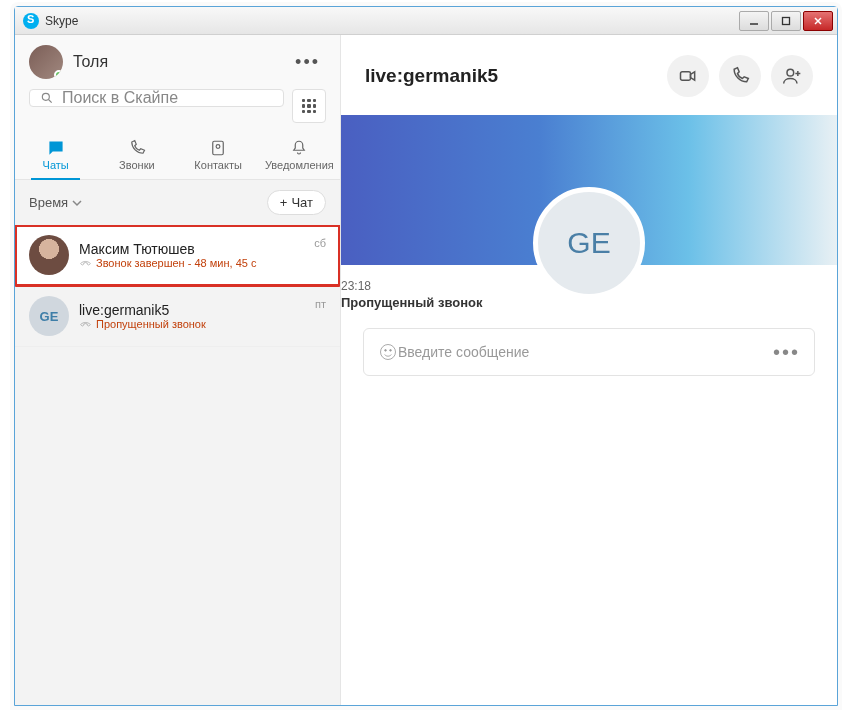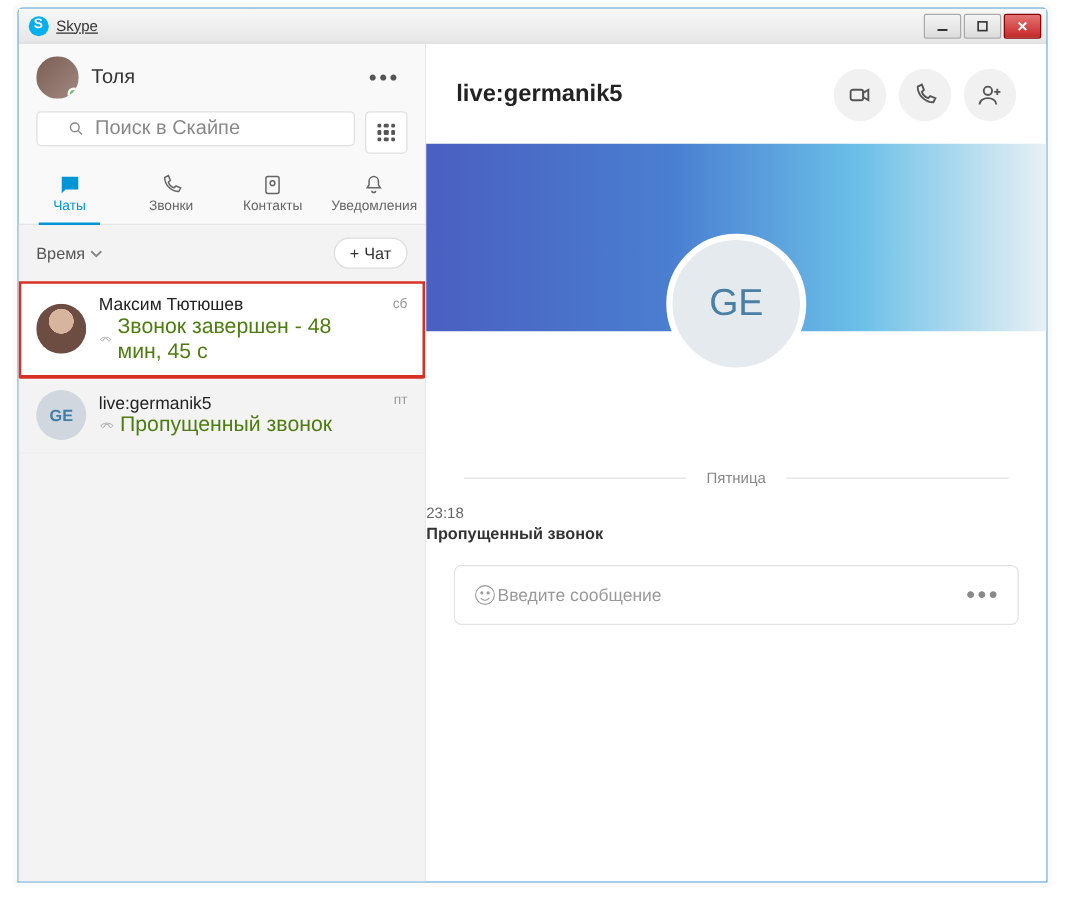--- a/index.html
+++ b/index.html
@@ -3,40 +3,40 @@
 <meta charset="utf-8">
 <style>
 * { box-sizing: border-box; margin: 0; padding: 0; font-family: "Segoe UI", Arial, sans-serif; }
 body { background: #fff; width: 852px; height: 724px; overflow: hidden; }
 
 
 .window-frame { width: 824px; height: 700px; margin: 6px auto 0; border: 1px solid #5aa4d8; border-radius: 4px 4px 0 0; background: #fff; position: relative; box-shadow: 0 0 0 4px rgba(0,0,0,0.02); }
 .titlebar { height: 28px; background: linear-gradient(#f8f8f8,#e6e6e6); border-bottom: 1px solid #d0d0d0; display: flex; align-items: center; padding: 0 4px; }
 .titlebar .app-icon { width: 16px; height:16px; margin:0 6px 0 4px; border-radius:50%; background:#00aff0; position:relative; }
 .titlebar .app-icon:before{content:"S";color:#fff;font-size:11px;font-weight:bold;position:absolute;left:4px;top:0;}
-.titlebar .title { font-size: 12px; color:#333; flex:1;text-decoration:underline; }
+.titlebar .title { font-size: 12px; color:#333; flex:1; }
 .win-btns { display:flex; gap:2px; }
 .win-btn { width:30px; height:20px; background:linear-gradient(#f4f4f4,#dcdcdc); border:1px solid #aaa; border-radius:2px; display:flex; align-items:center; justify-content:center; }
 .win-btn.close{ background:linear-gradient(#e57373,#c62828); border-color:#8b0000; }
 .win-btn svg{width:10px;height:10px;}
 
 
 .app { display:flex; height: calc(100% - 28px); }
 
 
 .sidebar { width: 326px; border-right:1px solid #e5e5e5; display:flex; flex-direction:column; background:#f9f9f9; }
 .user-row { display:flex; align-items:center; padding:10px 14px; }
 .avatar { width:34px; height:34px; border-radius:50%; background:#bbb; position:relative; overflow:hidden;}
 .avatar .presence{position:absolute;right:-1px;bottom:-1px;width:10px;height:10px;border-radius:50%;background:#60c560;border:2px solid #fff;}
 .avatar-img{width:100%;height:100%;background:linear-gradient(135deg,#7b5e57,#a1887f);}
 .user-name { margin-left:10px; font-size:16px; color:#333; flex:1;}
 .more-dots{ color:#555; font-size:18px; letter-spacing:2px; padding:0 6px;}
 
 .search-row{ padding:0 14px 10px; display:flex; gap:8px;}
-.search-box{ flex:1; background:#fff; border:1px solid #e0e0e0; border-radius:4px; height:28px; display:flex; align-items:center; padding:0 24px; color:#888;}
+.search-box{ flex:1; background:#fff; border:1px solid #e0e0e0; border-radius:4px; height:18px; display:flex; align-items:center; padding:0 10px; color:#888;}
 .search-box svg{width:14px;height:14px;margin-right:8px;stroke:#888;}
 .dial-btn{ width:34px;height:34px;background:#fff;border:1px solid #e0e0e0;border-radius:4px;display:flex;align-items:center;justify-content:center;}
 .dial-btn .grid{width:14px;height:14px;display:grid;grid-template-columns:repeat(3,1fr);grid-gap:2px;}
 .dial-btn .grid i{background:#555;border-radius:1px;}
 
 .tabs { display:flex; border-bottom:1px solid #e5e5e5;}
 .tab { flex:1; text-align:center; padding:6px 0 8px; font-size:11px; color:#666; position:relative;}
 .tab svg{width:18px;height:18px;display:block;margin:0 auto 2px;stroke:#666;fill:none;stroke-width:1.6;}
 .tab.active{ color:#0096d6;}
 .tab.active svg{stroke:#0096d6;fill:#0096d6;}
@@ -48,21 +48,21 @@
 .new-chat-btn{ background:#fff;border:1px solid #ddd;border-radius:16px;padding:4px 12px;font-size:13px;color:#333;display:flex;align-items:center;gap:4px;}
 
 .chat-list{ flex:1; overflow:auto; background:#f3f3f3;}
 .chat-item{ display:flex; align-items:center; padding:10px 14px; gap:10px; background:#fff; border-bottom:1px solid #eee;}
 .chat-item.bg-grey{background:#f3f3f3;}
 .chat-item.highlighted{ outline:3px solid #d93025; outline-offset:-2px; border-radius:2px;}
 .chat-item .av{width:40px;height:40px;border-radius:50%;background:#d0d7de;display:flex;align-items:center;justify-content:center;font-size:13px;font-weight:600;color:#3e7ea8;overflow:hidden;}
 .chat-item .av .person{width:100%;height:100%;background:radial-gradient(circle at 50% 35%, #d7b49e 0 30%, transparent 31%), linear-gradient(#6d4c41,#6d4c41);}
 .chat-item .meta{flex:1;min-width:0;}
 .chat-item .name{font-size:14px;color:#222;}
-.chat-item .sub{font-size:17px;color:#4d7c0f;display:flex;align-items:center;gap:4px;}
+.chat-item .sub{font-size:11px;color:#c2410c;display:flex;align-items:center;gap:4px;}
 .chat-item .sub svg{width:13px;height:13px;stroke:#888;fill:none;}
 .chat-item .time{font-size:11px;color:#999;align-self:flex-start;margin-top:2px;}
 
 
 .main{ flex:1; display:flex; flex-direction:column; background:#fff;}
 .chat-header{ display:flex; align-items:center; padding:20px 24px 18px; gap:10px;}
 .chat-title{ flex:1; font-size:19px; font-weight:600; color:#222;}
 .circ-btn{width:42px;height:42px;border-radius:50%;background:#f1f1f1;display:flex;align-items:center;justify-content:center;}
 .circ-btn svg{width:20px;height:20px;stroke:#555;fill:none;stroke-width:1.8;}
 
@@ -241,25 +241,20 @@
               <path d="M19 6v6M16 9h6"></path>
             </svg>
         </div>
       </div>
 
       <div class="gradient-band">
         <div class="big-avatar">GE</div>
       </div>
 
 
-      <div class="day-divider">
-        <span class="line"></span>
-        <span class="lbl">Пятница</span>
-        <span class="line"></span>
-      </div>
 
       <div class="call-log">
         <div class="t">23:18</div>
         <div class="d">Пропущенный звонок</div>
       </div>
 
       <div class="composer">
         <svg viewBox="0 0 24 24">
             <circle cx="12" cy="12" r="9"></circle>
             <circle cx="9" cy="10" r="1" fill="#999"></circle>

